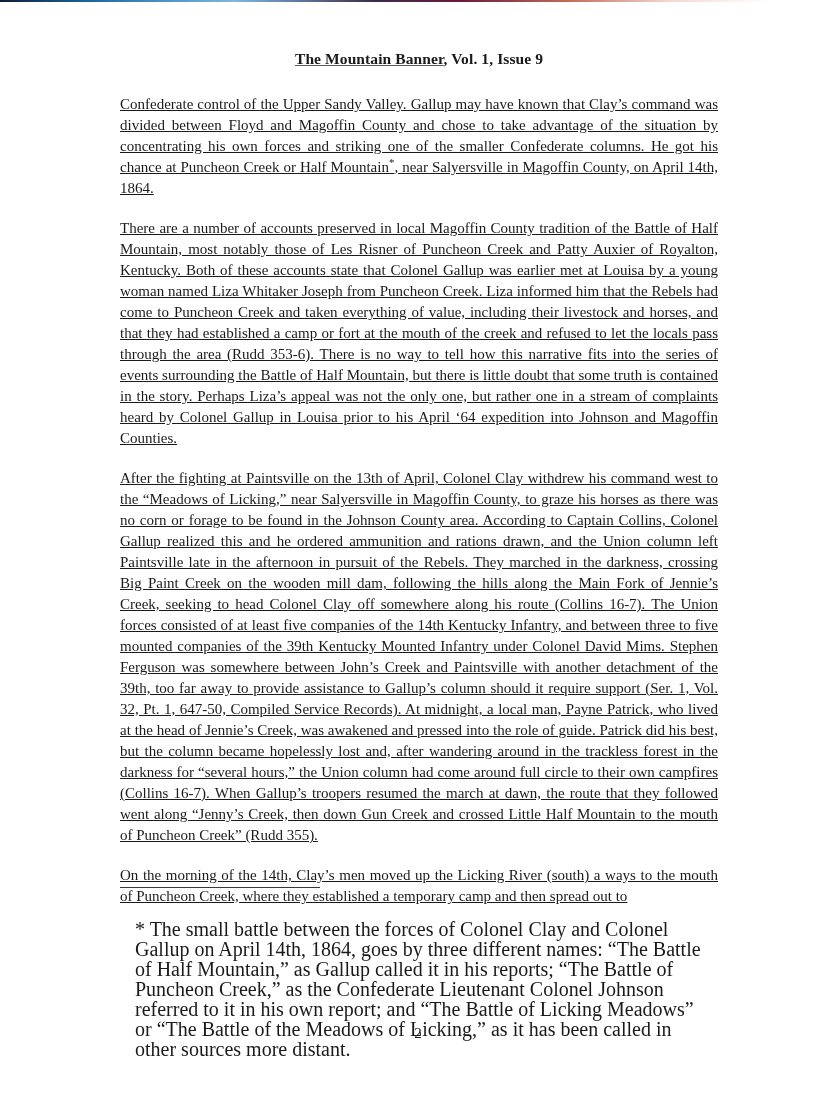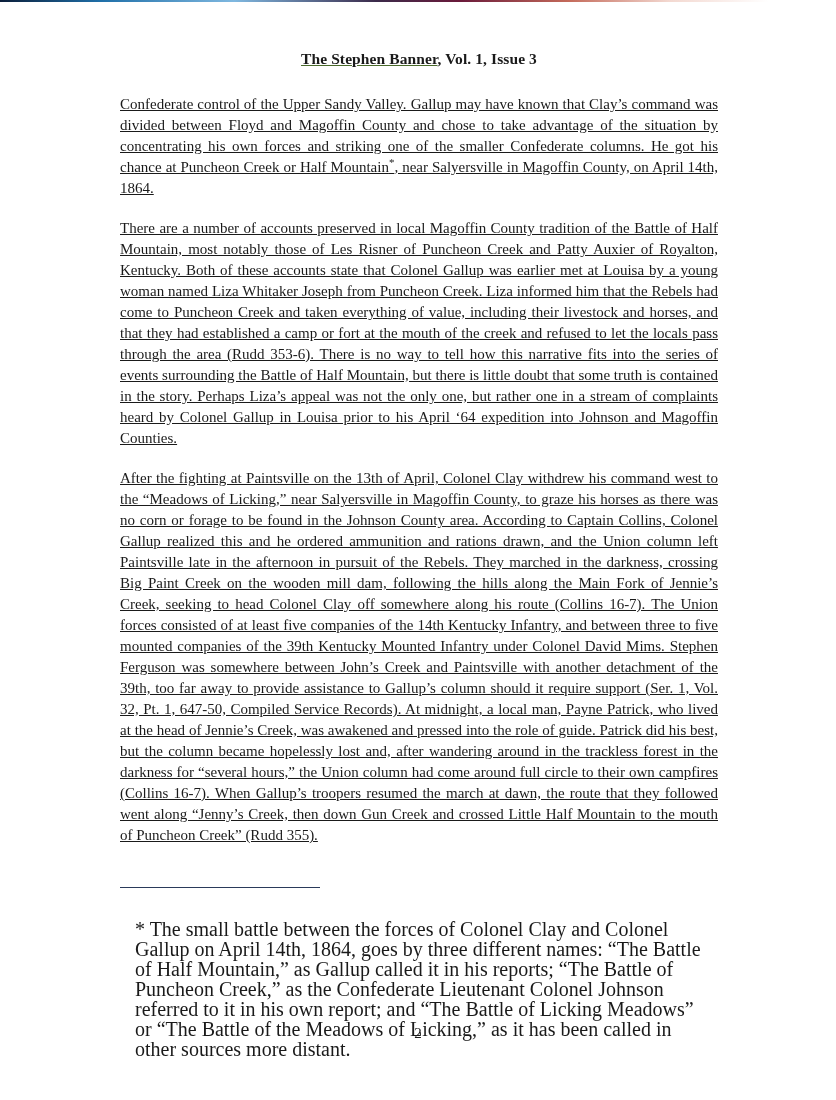--- a/index.html
+++ b/index.html
@@ -79,28 +79,29 @@
       font-size: 15px;
     }
   </style>
 </head>
 <body>
 
 <div class="scan-edge"></div>
 
 <div class="page">
   <div class="title">
-    <span class="pub-name">The Stephen Banner</span><span>, Vol. 1, Issue 3</span>
+    <span class="pub-name">The Mountain Banner</span><span>, Vol. 1, Issue 9</span>
   </div>
 
   <p class="body"><span>Confederate control of the Upper Sandy Valley.  Gallup may have known that Clay’s command was divided between Floyd and Magoffin County and chose to take advantage of the situation by concentrating his own forces and striking one of the smaller Confederate columns.  He got his chance at Puncheon Creek or Half Mountain</span><sup class="fn-mark">*</sup><span>, near Salyersville in Magoffin County, on April 14th, 1864.</span></p>
 
   <p class="body">There are a number of accounts preserved in local Magoffin County tradition of the Battle of Half Mountain, most notably those of Les Risner of Puncheon Creek and Patty Auxier of Royalton, Kentucky.  Both of these accounts state that Colonel Gallup was earlier met at Louisa by a young woman named Liza Whitaker Joseph from Puncheon Creek.  Liza informed him that the Rebels had come to Puncheon Creek and taken everything of value, including their livestock and horses, and that they had established a camp or fort at the mouth of the creek and refused to let the locals pass through the area (Rudd 353-6).  There is no way to tell how this narrative fits into the series of events surrounding the Battle of Half Mountain, but there is little doubt that some truth is contained in the story.  Perhaps Liza’s appeal was not the only one, but rather one in a stream of complaints heard by Colonel Gallup in Louisa prior to his April ‘64 expedition into Johnson and Magoffin Counties.</p>
 
   <p class="body">After the fighting at Paintsville on the 13th of April, Colonel Clay withdrew his command west to the “Meadows of Licking,” near Salyersville in Magoffin County, to graze his horses as there was no corn or forage to be found in the Johnson County area.  According to Captain Collins, Colonel Gallup realized this and he ordered ammunition and rations drawn, and the Union column left Paintsville late in the afternoon in pursuit of the Rebels.  They marched in the darkness, crossing Big Paint Creek on the wooden mill dam, following the hills along the Main Fork of Jennie’s Creek, seeking to head Colonel Clay off somewhere along his route (Collins 16-7).  The Union forces consisted of at least five companies of the 14th Kentucky Infantry, and between three to five mounted companies of the 39th Kentucky Mounted Infantry under Colonel David Mims.  Stephen Ferguson was somewhere between John’s Creek and Paintsville with another detachment of the 39th, too far away to provide assistance to Gallup’s column should it require support (Ser. 1, Vol. 32, Pt. 1, 647-50, Compiled Service Records).  At midnight, a local man, Payne Patrick, who lived at the head of Jennie’s Creek, was awakened and pressed into the role of guide.  Patrick did his best, but the column became hopelessly lost and, after wandering around in the trackless forest in the darkness for “several hours,” the Union column had come around full circle to their own campfires (Collins 16-7).  When Gallup’s troopers resumed the march at dawn, the route that they followed went along “Jenny’s Creek, then down Gun Creek and crossed Little Half Mountain to the mouth of Puncheon Creek” (Rudd 355).</p>
 
+  <p class="body">On the morning of the 14th, Clay’s men moved up the Licking River (south) a ways to the mouth of Puncheon Creek, where they established a temporary camp and then spread out to</p>
 </div>
 
 <div class="fn-rule"></div>
 
 <p class="footnote"><span>*</span><span>  The small battle between the forces of Colonel Clay and Colonel Gallup on April 14th, 1864, goes by three different names: “The Battle of Half Mountain,” as Gallup called it in his reports; “The Battle of Puncheon Creek,” as the Confederate Lieutenant Colonel Johnson referred to it in his own report; and “The Battle of Licking Meadows” or “The Battle of the Meadows of Licking,” as it has been called in other sources more distant.</span></p>
 
 <div class="page-number">2</div>
 
 </body></html>

